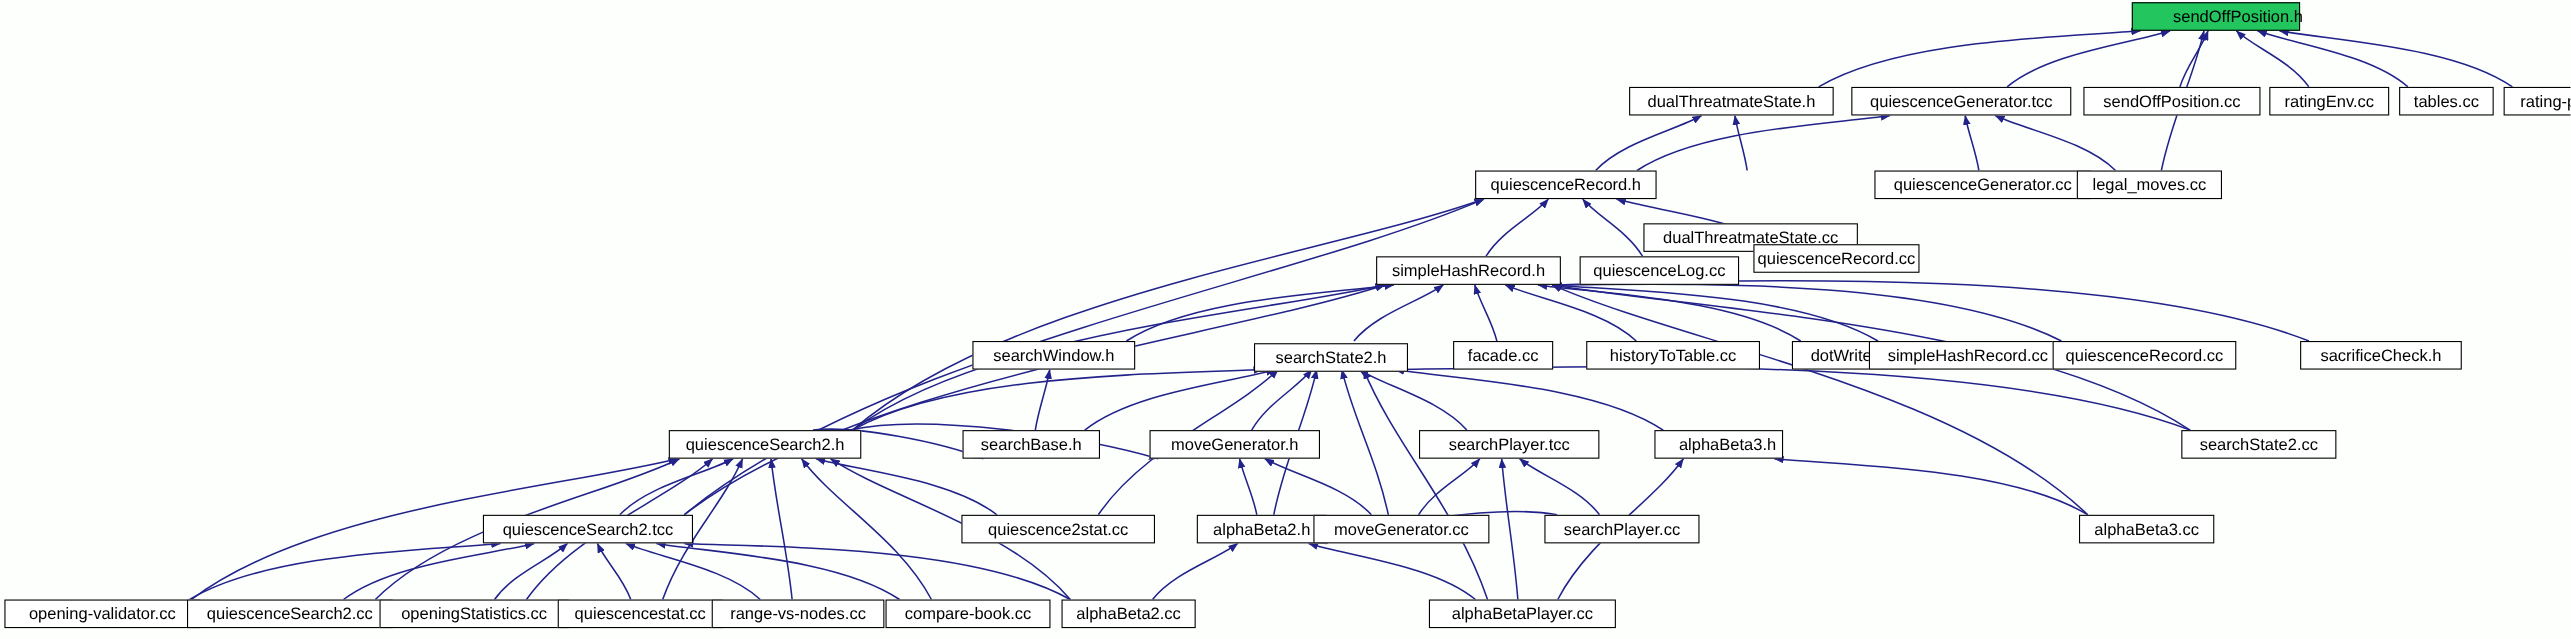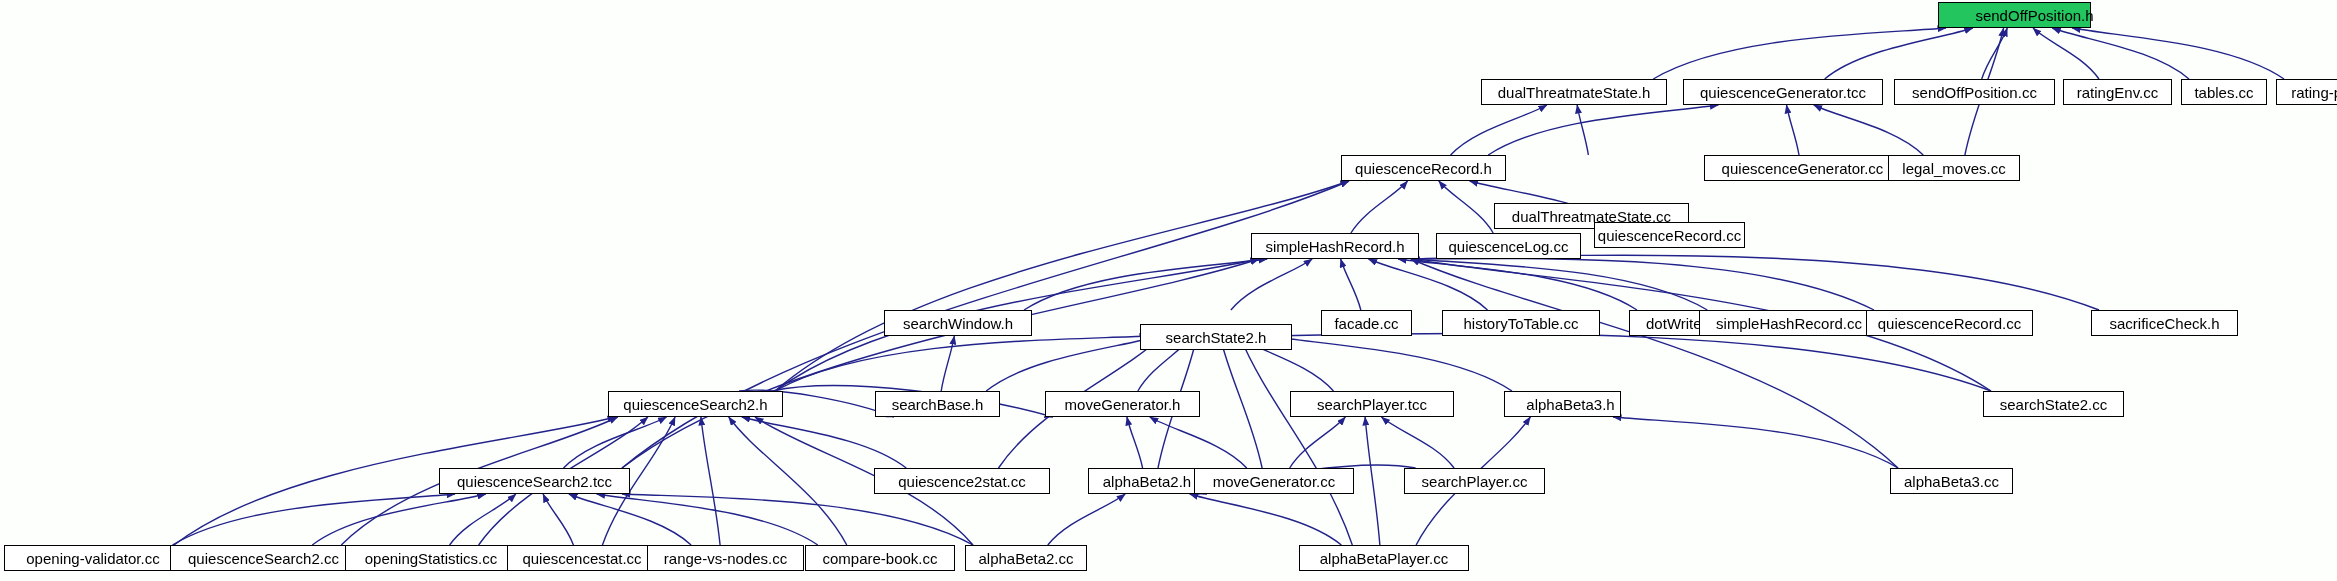--- a/index.html
+++ b/index.html
@@ -175,21 +175,21 @@
       </div>
       <div class="node" style="left: 1436px; top: 233px; width: 145px;">
         <span class="node-label">quiescenceLog.cc</span>
       </div>
       <div class="node" style="left: 1594px; top: 222px; width: 151px;">
         <span class="node-label">quiescenceRecord.cc</span>
       </div>
       <div class="node" style="left: 884px; top: 310px; width: 148px;">
         <span class="node-label">searchWindow.h</span>
       </div>
-      <div class="node" style="left: 1140px; top: 324px; width: 152px; text-align: right;">
+      <div class="node" style="left: 1140px; top: 312px; width: 140px; text-align: right;">
         <span class="node-label">searchState2.h</span>
       </div>
       <div class="node" style="left: 1321px; top: 310px; width: 91px;">
         <span class="node-label">facade.cc</span>
       </div>
       <div class="node" style="left: 1442px; top: 310px; width: 158px;">
         <span class="node-label">historyToTable.cc</span>
       </div>
       <div class="node" style="left: 1629px; top: 310px; width: 113px;">
         <span class="node-label">dotWriter.cc</span>

